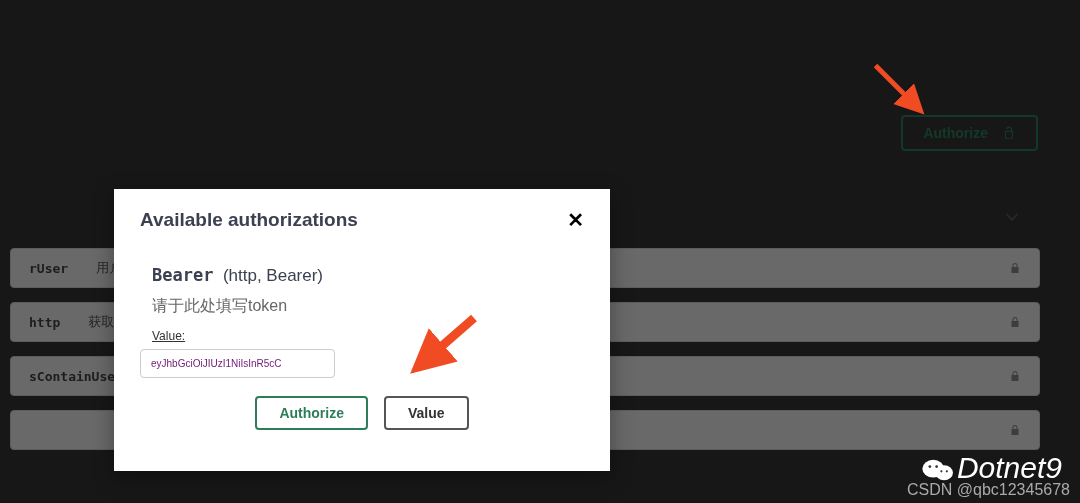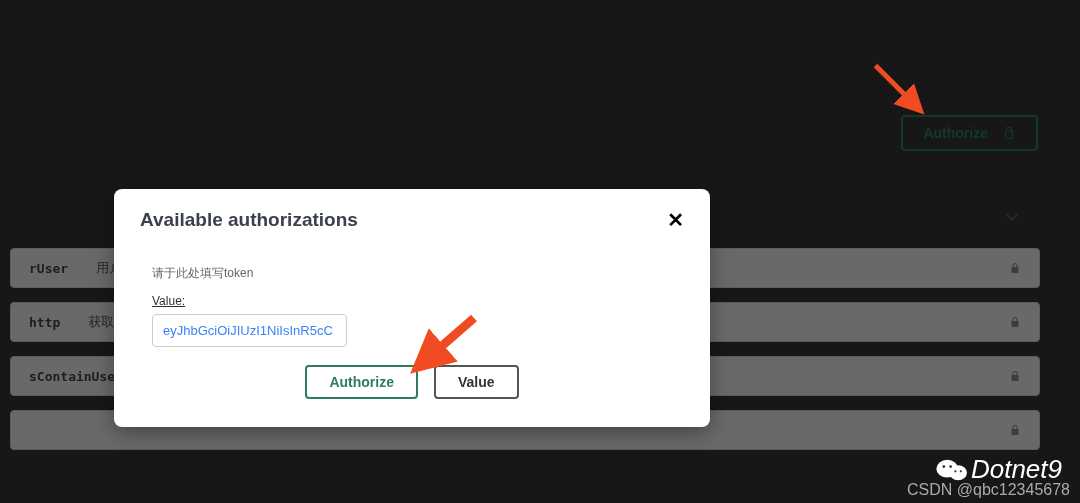--- a/index.html
+++ b/index.html
@@ -70,26 +70,26 @@
     .section:nth-of-type(3) { top: 356px; }
     .section:nth-of-type(4) { top: 410px; }
     .section .left { display: flex; gap: 28px; align-items: center; }
     .section .mono { font-family: ui-monospace, Menlo, Consolas, monospace; font-weight: 700; color: #444; }
     .section .desc { color: #555; }
     .section .lock { width: 12px; height: 14px; fill: #888; }
     .modal {
       position: absolute;
       top: 189px;
       left: 114px;
-      width: 596px;
+      width: 496px;
       background: #fff;
-      border-radius: 8px;
+      border-radius: 0;
       box-shadow: 0 6px 20px rgba(0,0,0,0.35);
       z-index: 5;
-      padding: 20px 26px 28px 26px;
+      padding: 20px 26px 41px 26px;
     }
     .modal-header {
       display: flex;
       justify-content: space-between;
       align-items: center;
       margin-bottom: 34px;
     }
     .modal-title {
       font-size: 19px;
       font-weight: 700;
@@ -103,40 +103,39 @@
       color: #000;
     }
     .scheme-title {
       font-size: 17px;
       color: #3b4151;
       margin-left: 12px;
       margin-bottom: 10px;
     }
     .scheme-title .mono { font-family: ui-monospace, Menlo, Consolas, monospace; font-weight: 700; }
     .scheme-desc {
-      font-size: 12px;
+      font-size: 16px;
       color: #666;
       margin-left: 12px;
       margin-bottom: 12px;
     }
     .value-label {
       font-size: 12px;
       color: #333;
       margin-left: 12px;
       margin-bottom: 6px;
       text-decoration: underline;
     }
     .value-input {
-      margin-left: 12px;
       width: 195px;
       padding: 8px 10px;
       border: 1px solid #ccc;
       border-radius: 4px;
-      font-size: 13px;
-      color: #3b82f6;
+      font-size: 10px;
+      color: #701a75;
     }
     .modal-buttons {
       display: flex;
       justify-content: center;
       gap: 16px;
       margin-top: 18px;
     }
     .btn {
       padding: 7px 22px;
       border-radius: 4px;
@@ -161,24 +160,24 @@
       left: 410px;
       width: 80px;
       height: 80px;
       z-index: 6;
     }
     .watermark-logo {
       position: absolute;
       bottom: 18px;
       right: 18px;
       display: flex;
-      align-items: center;
+      align-items: flex-end;
       gap: 2px;
       color: #fff;
-      font-size: 26px;
+      font-size: 30px;
       font-weight: 500;
       font-style: italic;
       z-index: 10;
     }
     .bubble {
       width: 34px;
       height: 30px;
       fill: #fff;
     }
     .watermark-text {
@@ -249,20 +248,23 @@
         <path d="M0,0 L6,3 L0,6 Z" fill="#F04B23"></path>
       </marker>
     </defs>
   <line x1="15" y1="15" x2="70" y2="70" stroke="#F04B23" stroke-width="7" marker-end="url(#ah1)"></line>
 </svg>
 
 <div class="modal">
   <div class="modal-header">
     <div class="modal-title">Available authorizations</div>
     <div class="close-x">✕</div>
+  </div>
+  <div class="scheme-title">
+    <span class="mono">Bearer</span>&nbsp;&nbsp;<span>(http, Bearer)</span>
   </div>
   <div class="scheme-desc">请于此处填写token</div>
   <div class="value-label">Value:</div>
   <input class="value-input" type="text" value="eyJhbGciOiJIUzI1NiIsInR5cC" style="">
   <div class="modal-buttons">
     <button class="btn btn-authorize">Authorize</button>
     <button class="btn btn-close">Value</button>
   </div>
 </div>
 

